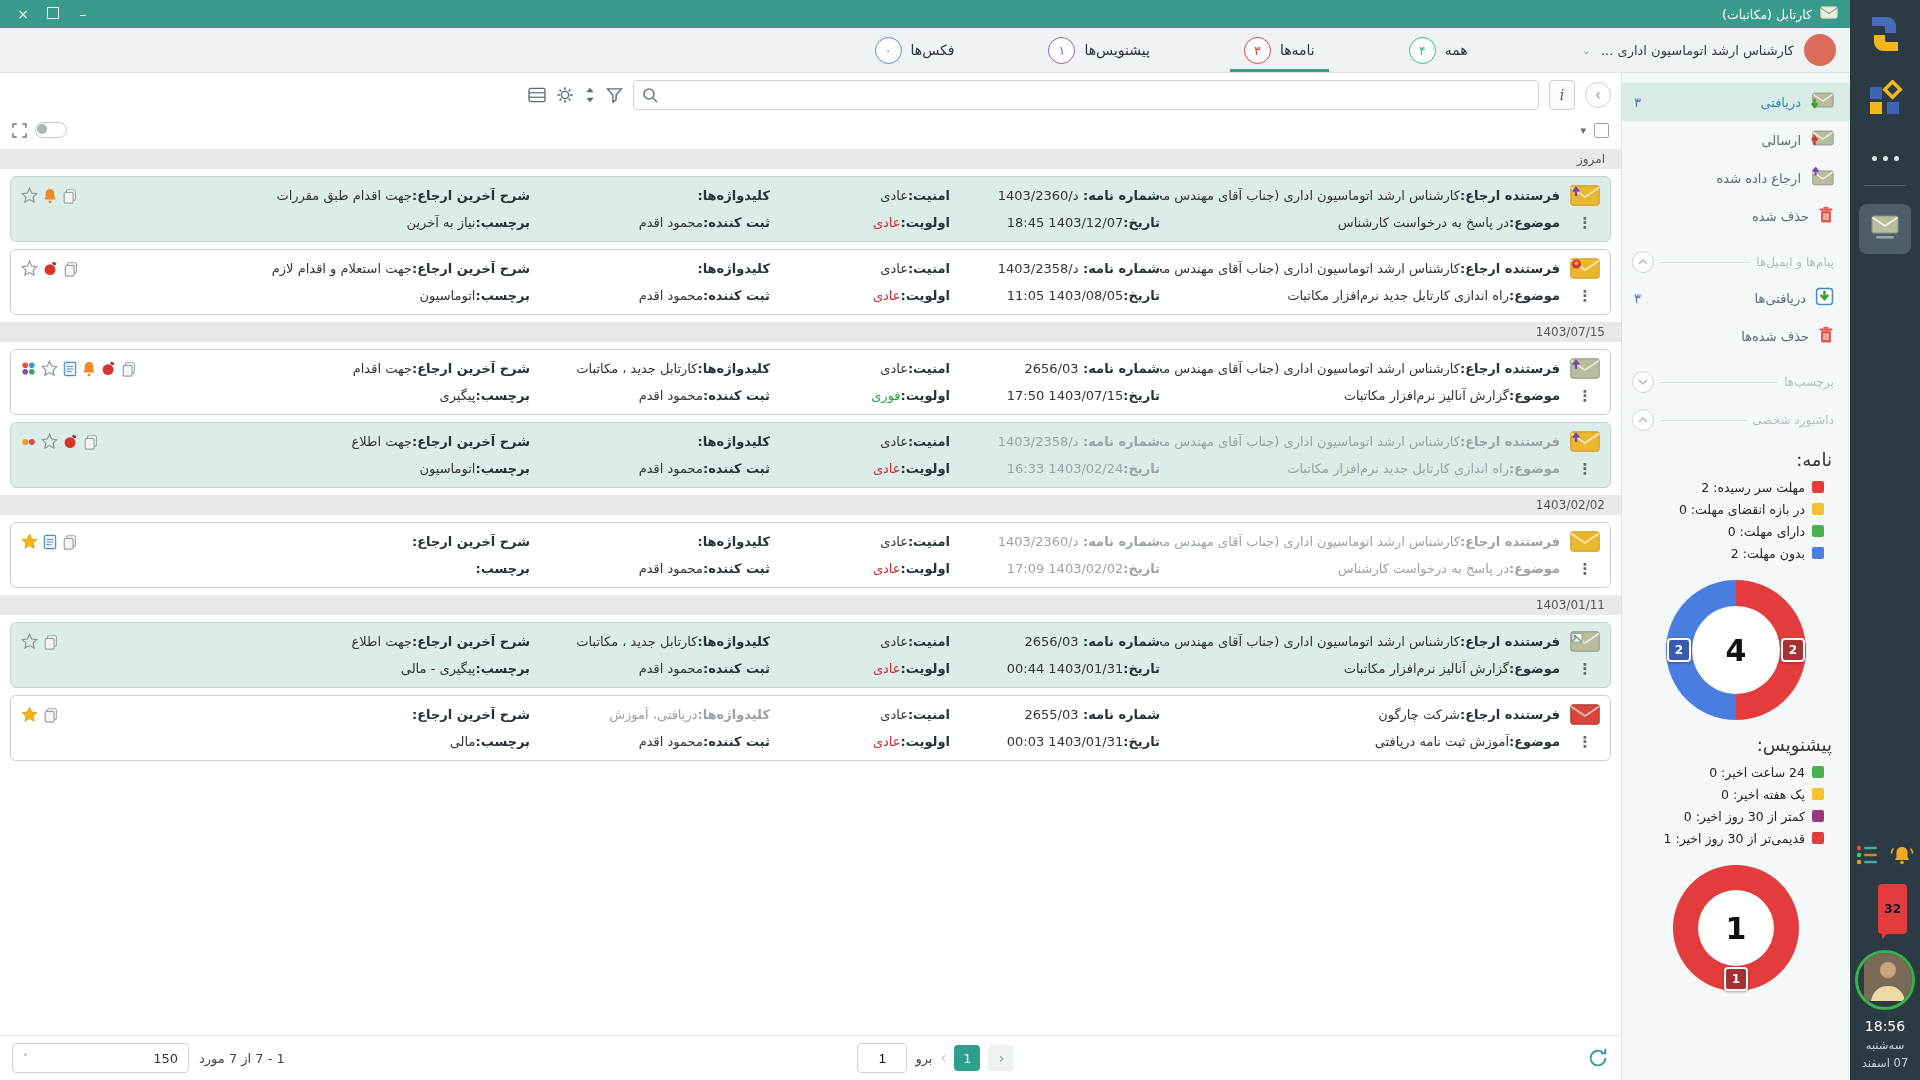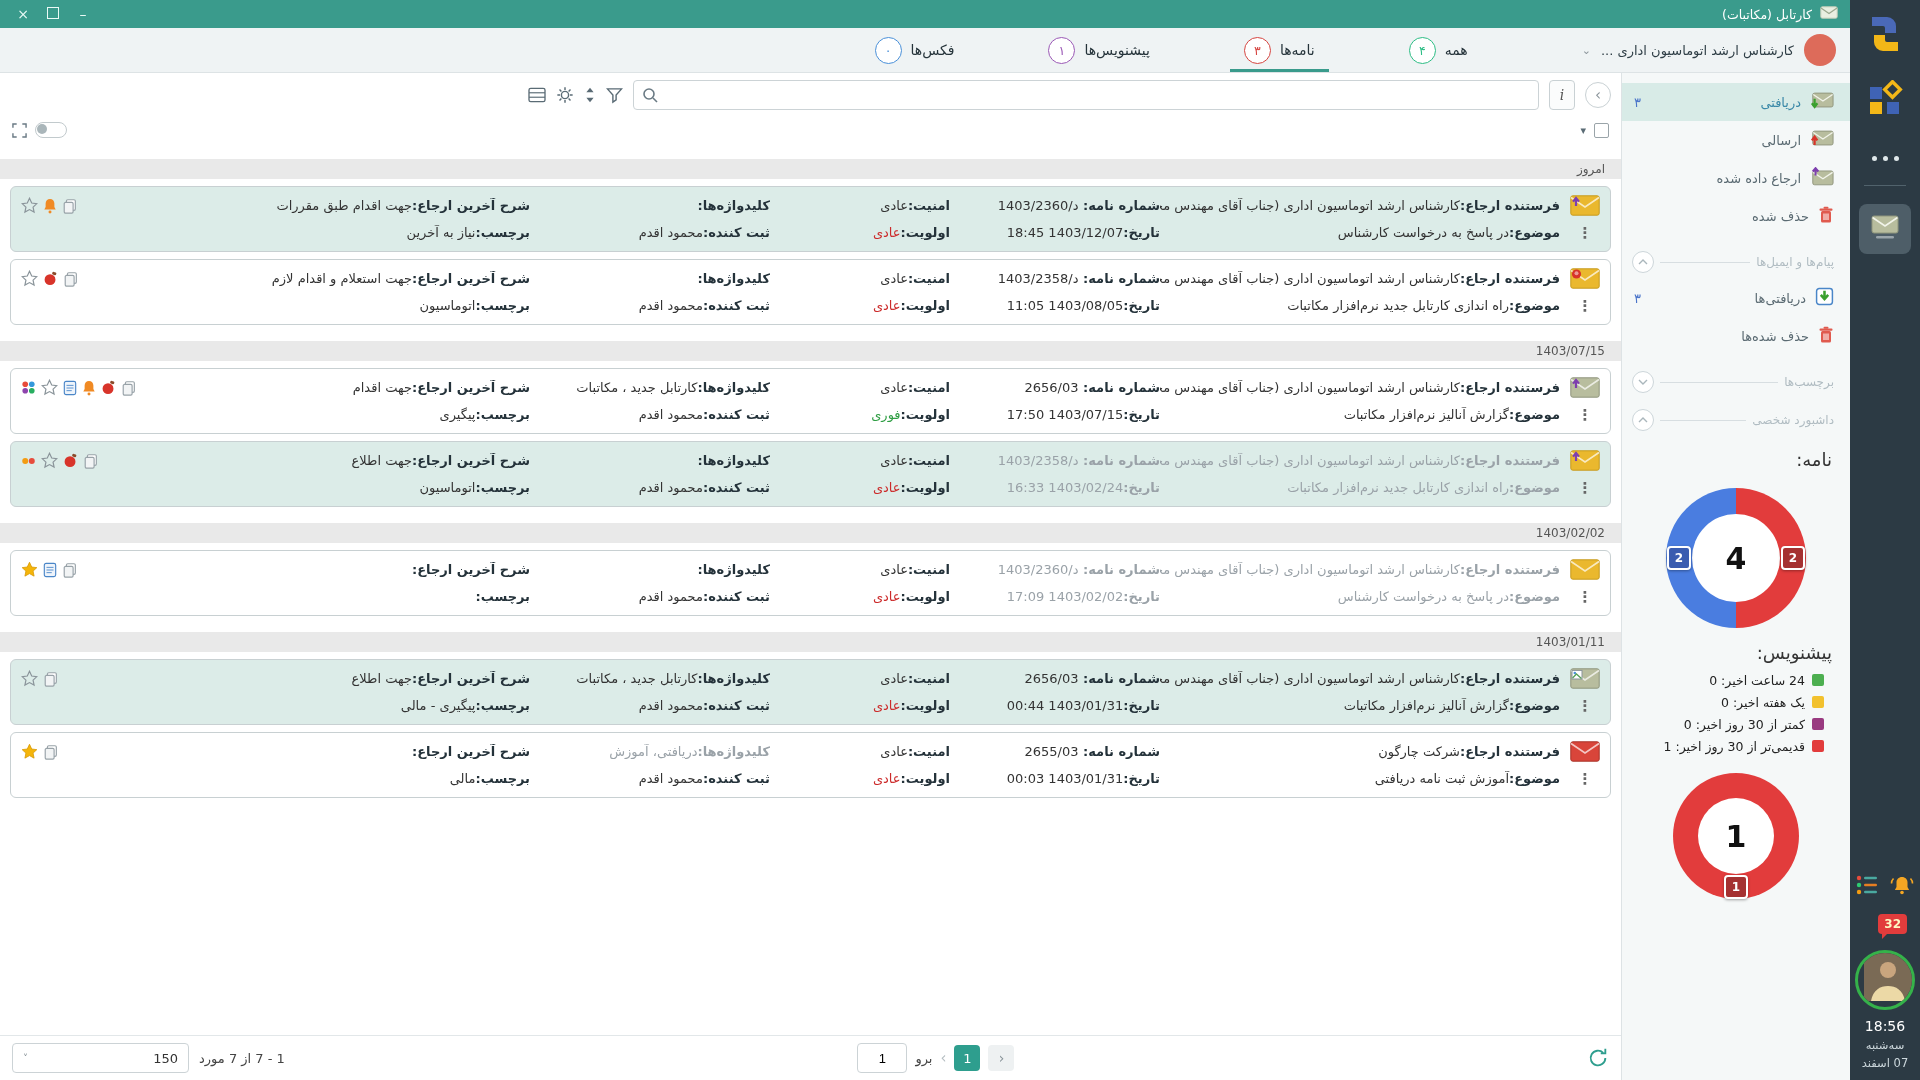--- a/index.html
+++ b/index.html
@@ -11,22 +11,22 @@
     padding:10px 0 10px;flex:0 0 70px;}
   .strip .logo1{margin-top:2px;}
   .strip .logo2{margin-top:20px;}
   .strip .dots{margin-top:34px;display:flex;gap:6px;cursor:pointer;}
   .strip .dots i{width:5px;height:5px;border-radius:50%;background:#dfe7ea;display:block;}
   .strip .divider{width:42px;height:1px;background:#51626c;margin:24px 0 18px;}
   .modbox{width:52px;height:50px;border-radius:8px;background:#4e5e68;display:flex;align-items:center;
     justify-content:center;cursor:pointer;}
   .strip-bottom{margin-top:auto;display:flex;flex-direction:column;align-items:center;}
   .strip-icons{display:flex;gap:10px;align-items:center;}
-  .chatbadge{margin-top:14px;align-self:flex-start;margin-right:8px;background:#e23c3c;color:#fef9c3;
-    font-size:12px;font-weight:bold;padding:3px 6px;border-radius:4px;position:relative;direction:ltr;}
+  .chatbadge{margin-top:14px;align-self:flex-start;margin-right:8px;background:#e23c3c;color:#0f172a;
+    font-size:12px;font-weight:bold;padding:18px 6px;border-radius:4px;position:relative;direction:ltr;}
   .chatbadge:after{content:"";position:absolute;bottom:-5px;left:4px;border:3px solid transparent;border-top-color:#e23c3c;border-left-color:#e23c3c;}
   .stripavatar{margin-top:16px;width:54px;height:54px;border-radius:50%;border:3px solid #35b24a;overflow:hidden;cursor:pointer;}
   .striptime{color:#fff;font-size:14px;margin-top:8px;}
   .stripday,.stripdate{color:#cdd8dd;font-size:11.5px;margin-top:4px;}
 
   
   .window{flex:1;display:flex;flex-direction:column;min-width:0;}
   .titlebar{height:28px;background:#3a9b8c;color:#fff;display:flex;align-items:center;
     padding:0 12px;font-size:12.5px;gap:8px;flex:0 0 28px;}
   .titlebar .sp{flex:1;}
@@ -86,21 +86,21 @@
   .toolsp{flex:1;}
 
   .selectbar{height:26px;flex:0 0 26px;display:flex;align-items:center;padding:0 12px;gap:8px;}
   .cbx{width:13px;height:13px;border:1px solid #9aa4a9;border-radius:2px;background:#fff;cursor:pointer;}
   .caret{color:#5a6b75;font-size:11px;cursor:pointer;}
   .selsp{flex:1;}
   .toggle{width:30px;height:14px;border-radius:8px;border:1px solid #c2cacd;background:#fff;position:relative;cursor:pointer;}
   .toggle i{position:absolute;left:1px;top:1px;width:10px;height:10px;border-radius:50%;background:#aab6ba;}
 
   .listarea{flex:1;overflow:hidden;}
-  .dateband{background:#e9e9e9;color:#555;font-size:12px;padding:3px 16px;margin-top:16px;}
+  .dateband{background:#e9e9e9;color:#555;font-size:12px;padding:3px 16px;margin-top:6px;}
   .rowcard{margin:7px 10px;border:1px solid #c8d0d2;border-radius:6px;background:#fff;
     display:grid;grid-template-columns:44px 400px 210px 180px 240px 1fr 140px;
     grid-auto-rows:27px;padding:5px 6px;align-items:center;cursor:pointer;}
   .rowcard.hl{background:#dcece8;}
   .cell{font-size:13px;white-space:nowrap;overflow:hidden;padding-left:6px;}
   .lbl{font-weight:bold;color:#24323a;}
   .val{color:#333;}
   .cell.muted .lbl,.cell.muted .val{color:#9aa2a8;}
   .cenv{display:flex;justify-content:center;}
   .cmore{text-align:center;color:#666;font-size:15px;font-weight:bold;cursor:pointer;}
@@ -323,20 +323,38 @@
           <span class="sline"></span>
           <span class="chevcirc">
             <svg width="10" height="6" viewBox="0 0 10 6">
                 <path d="M1 5 L5 1 L9 5" fill="none" stroke="#aab6bc" stroke-width="1.4"></path>
               </svg>
           </span>
         </div>
 
         <div class="dash">
           <div class="dash-title">نامه:</div>
+          <div class="stats" id="letters-stats">
+              <div class="statline">
+                <span class="statsq" style="background: rgb(226, 60, 60);"></span>
+                <span class="stattext">مهلت سر رسیده: 2</span>
+              </div>
+              <div class="statline">
+                <span class="statsq" style="background: rgb(242, 193, 46);"></span>
+                <span class="stattext">در بازه انقضای مهلت: 0</span>
+              </div>
+              <div class="statline">
+                <span class="statsq" style="background: rgb(76, 175, 80);"></span>
+                <span class="stattext">دارای مهلت: 0</span>
+              </div>
+              <div class="statline">
+                <span class="statsq" style="background: rgb(74, 125, 224);"></span>
+                <span class="stattext">بدون مهلت: 2</span>
+              </div>
+            </div>
           <div class="donut-wrap" id="letters-donut">
               <div class="donut" style="width: 140px; height: 140px; background: conic-gradient(rgb(226, 60, 60) 0deg, rgb(226, 60, 60) 180deg, rgb(74, 125, 224) 180deg, rgb(74, 125, 224) 360deg);">
                 <div class="donut-hole" style="width: 88px; height: 88px; left: 26px; top: 26px;">4</div>
                 <span class="dbadge" style="background: rgb(165, 49, 49); left: 115px; top: 58px;">2</span>
                 <span class="dbadge" style="background: rgb(58, 92, 176); left: 1px; top: 58px;">2</span>
               </div>
             </div>
           <div class="dash-title">پیشنویس:</div>
           <div class="stats" id="drafts-stats">
               <div class="statline">

